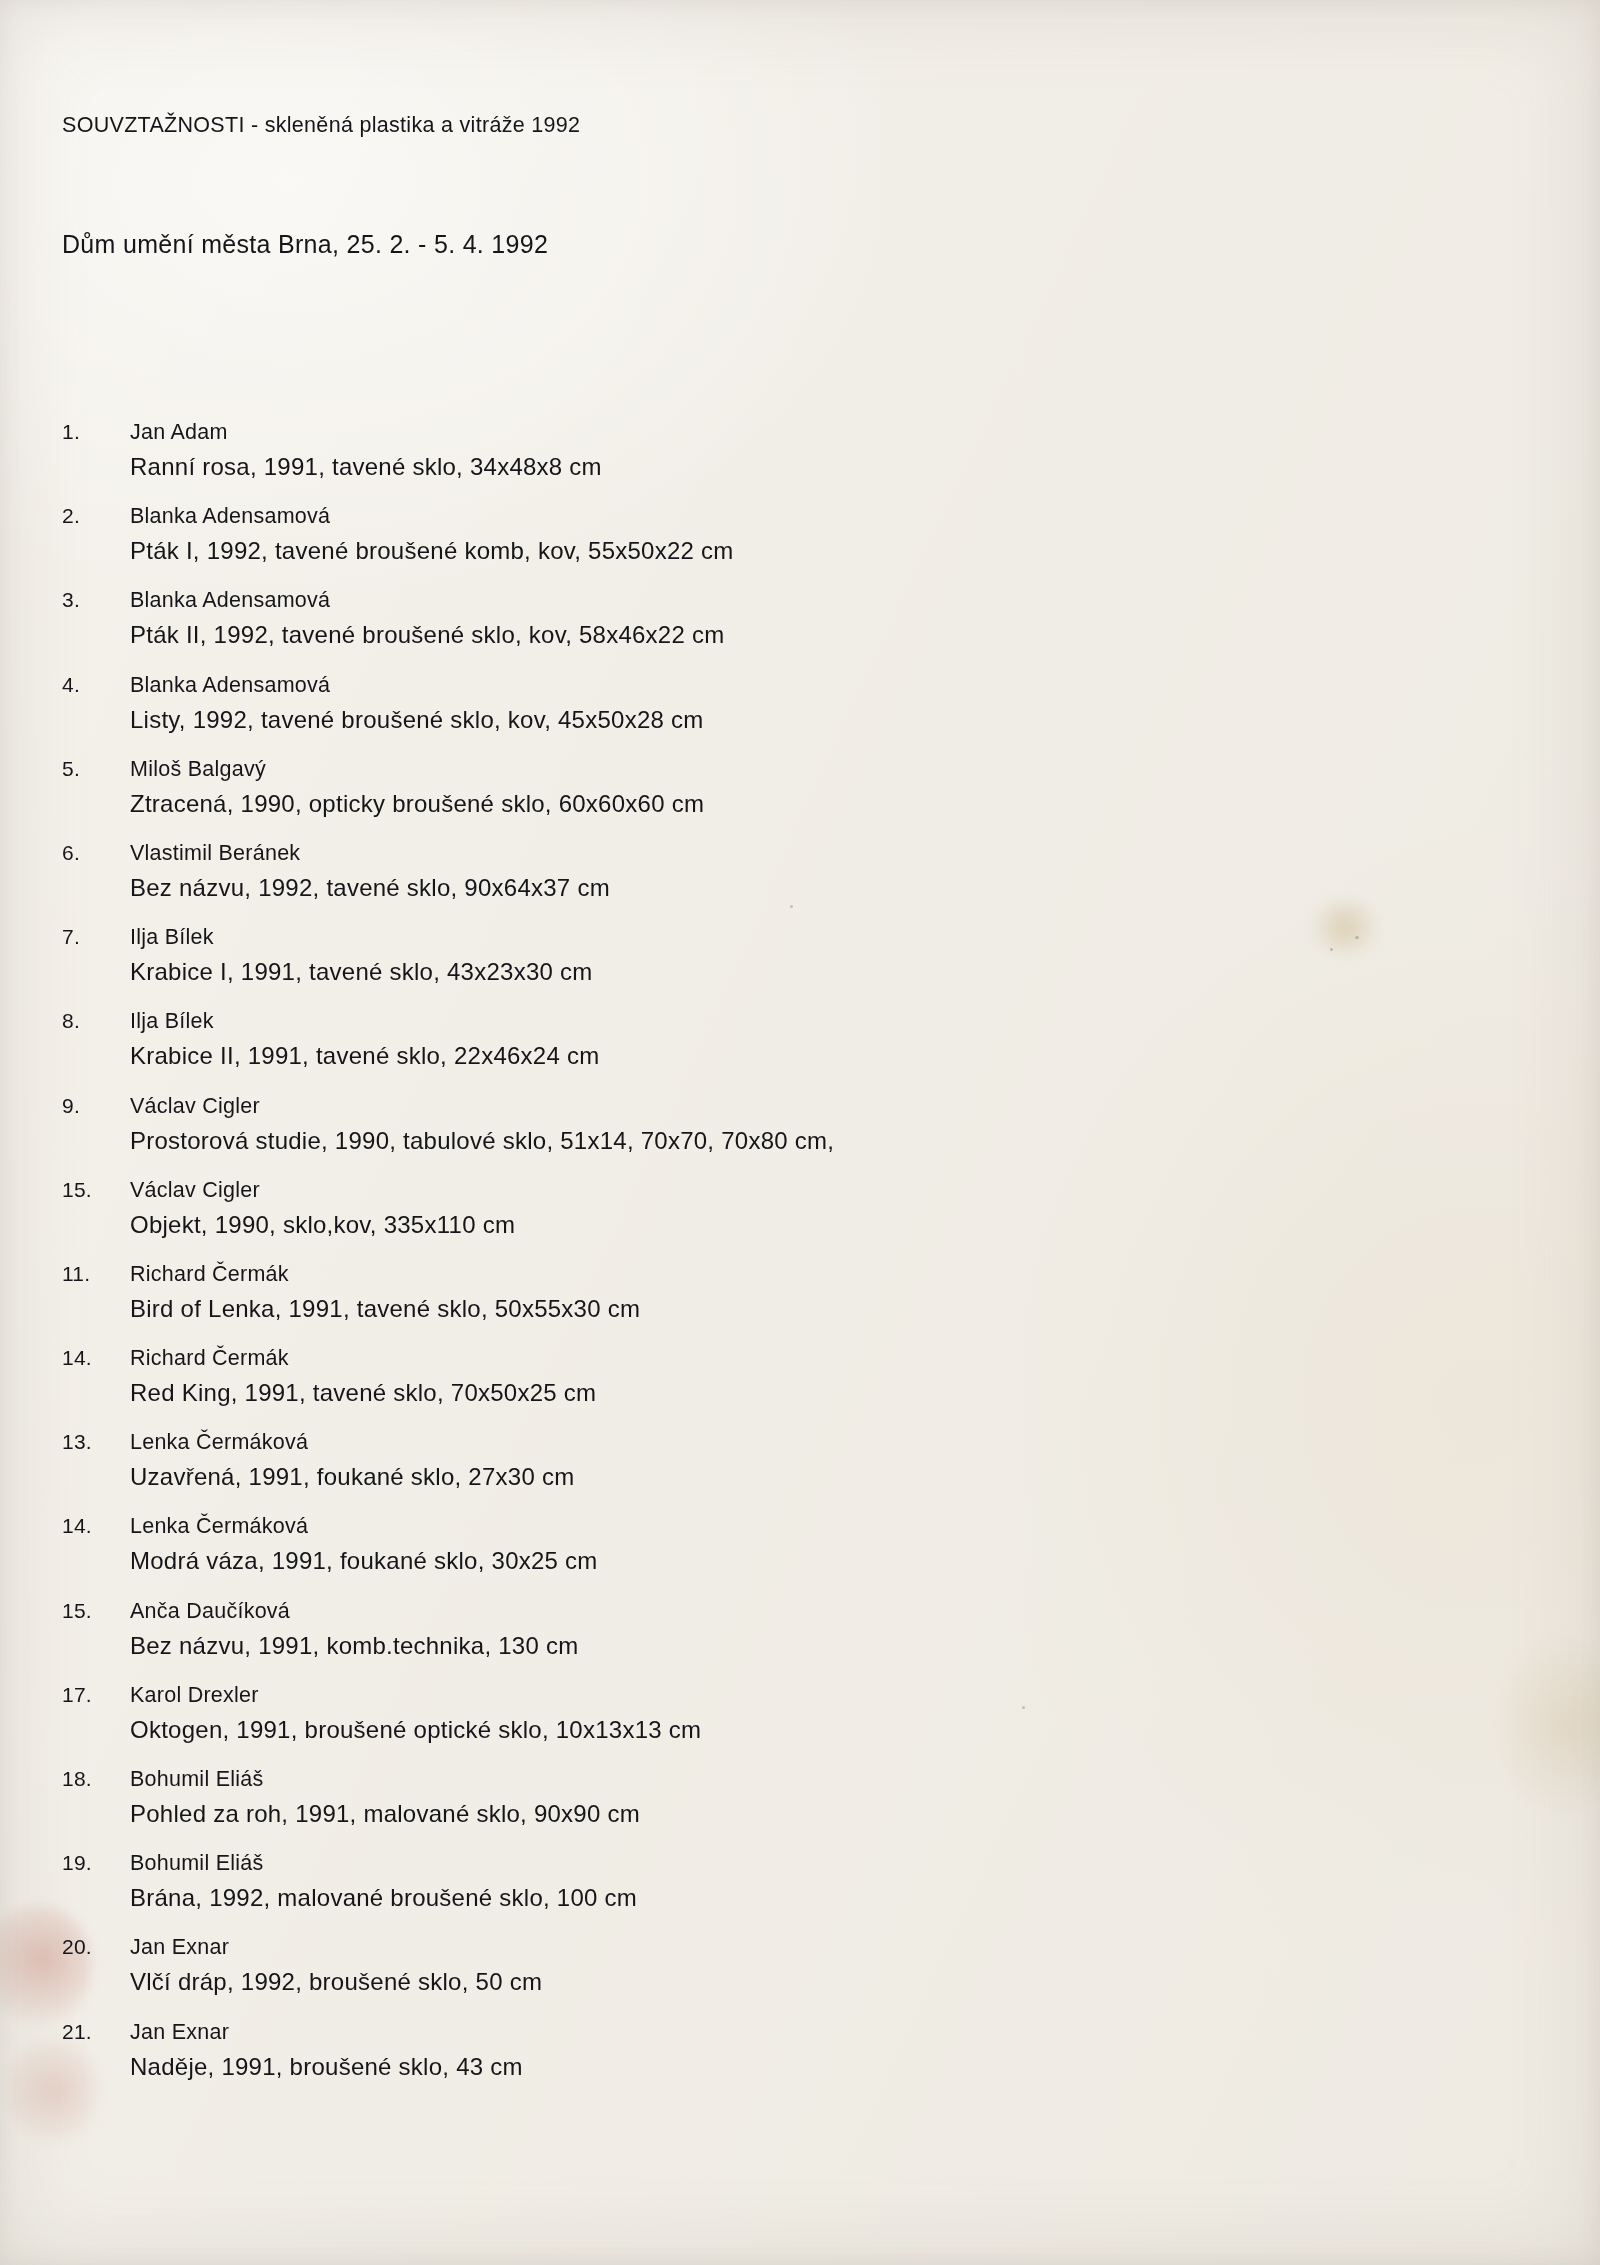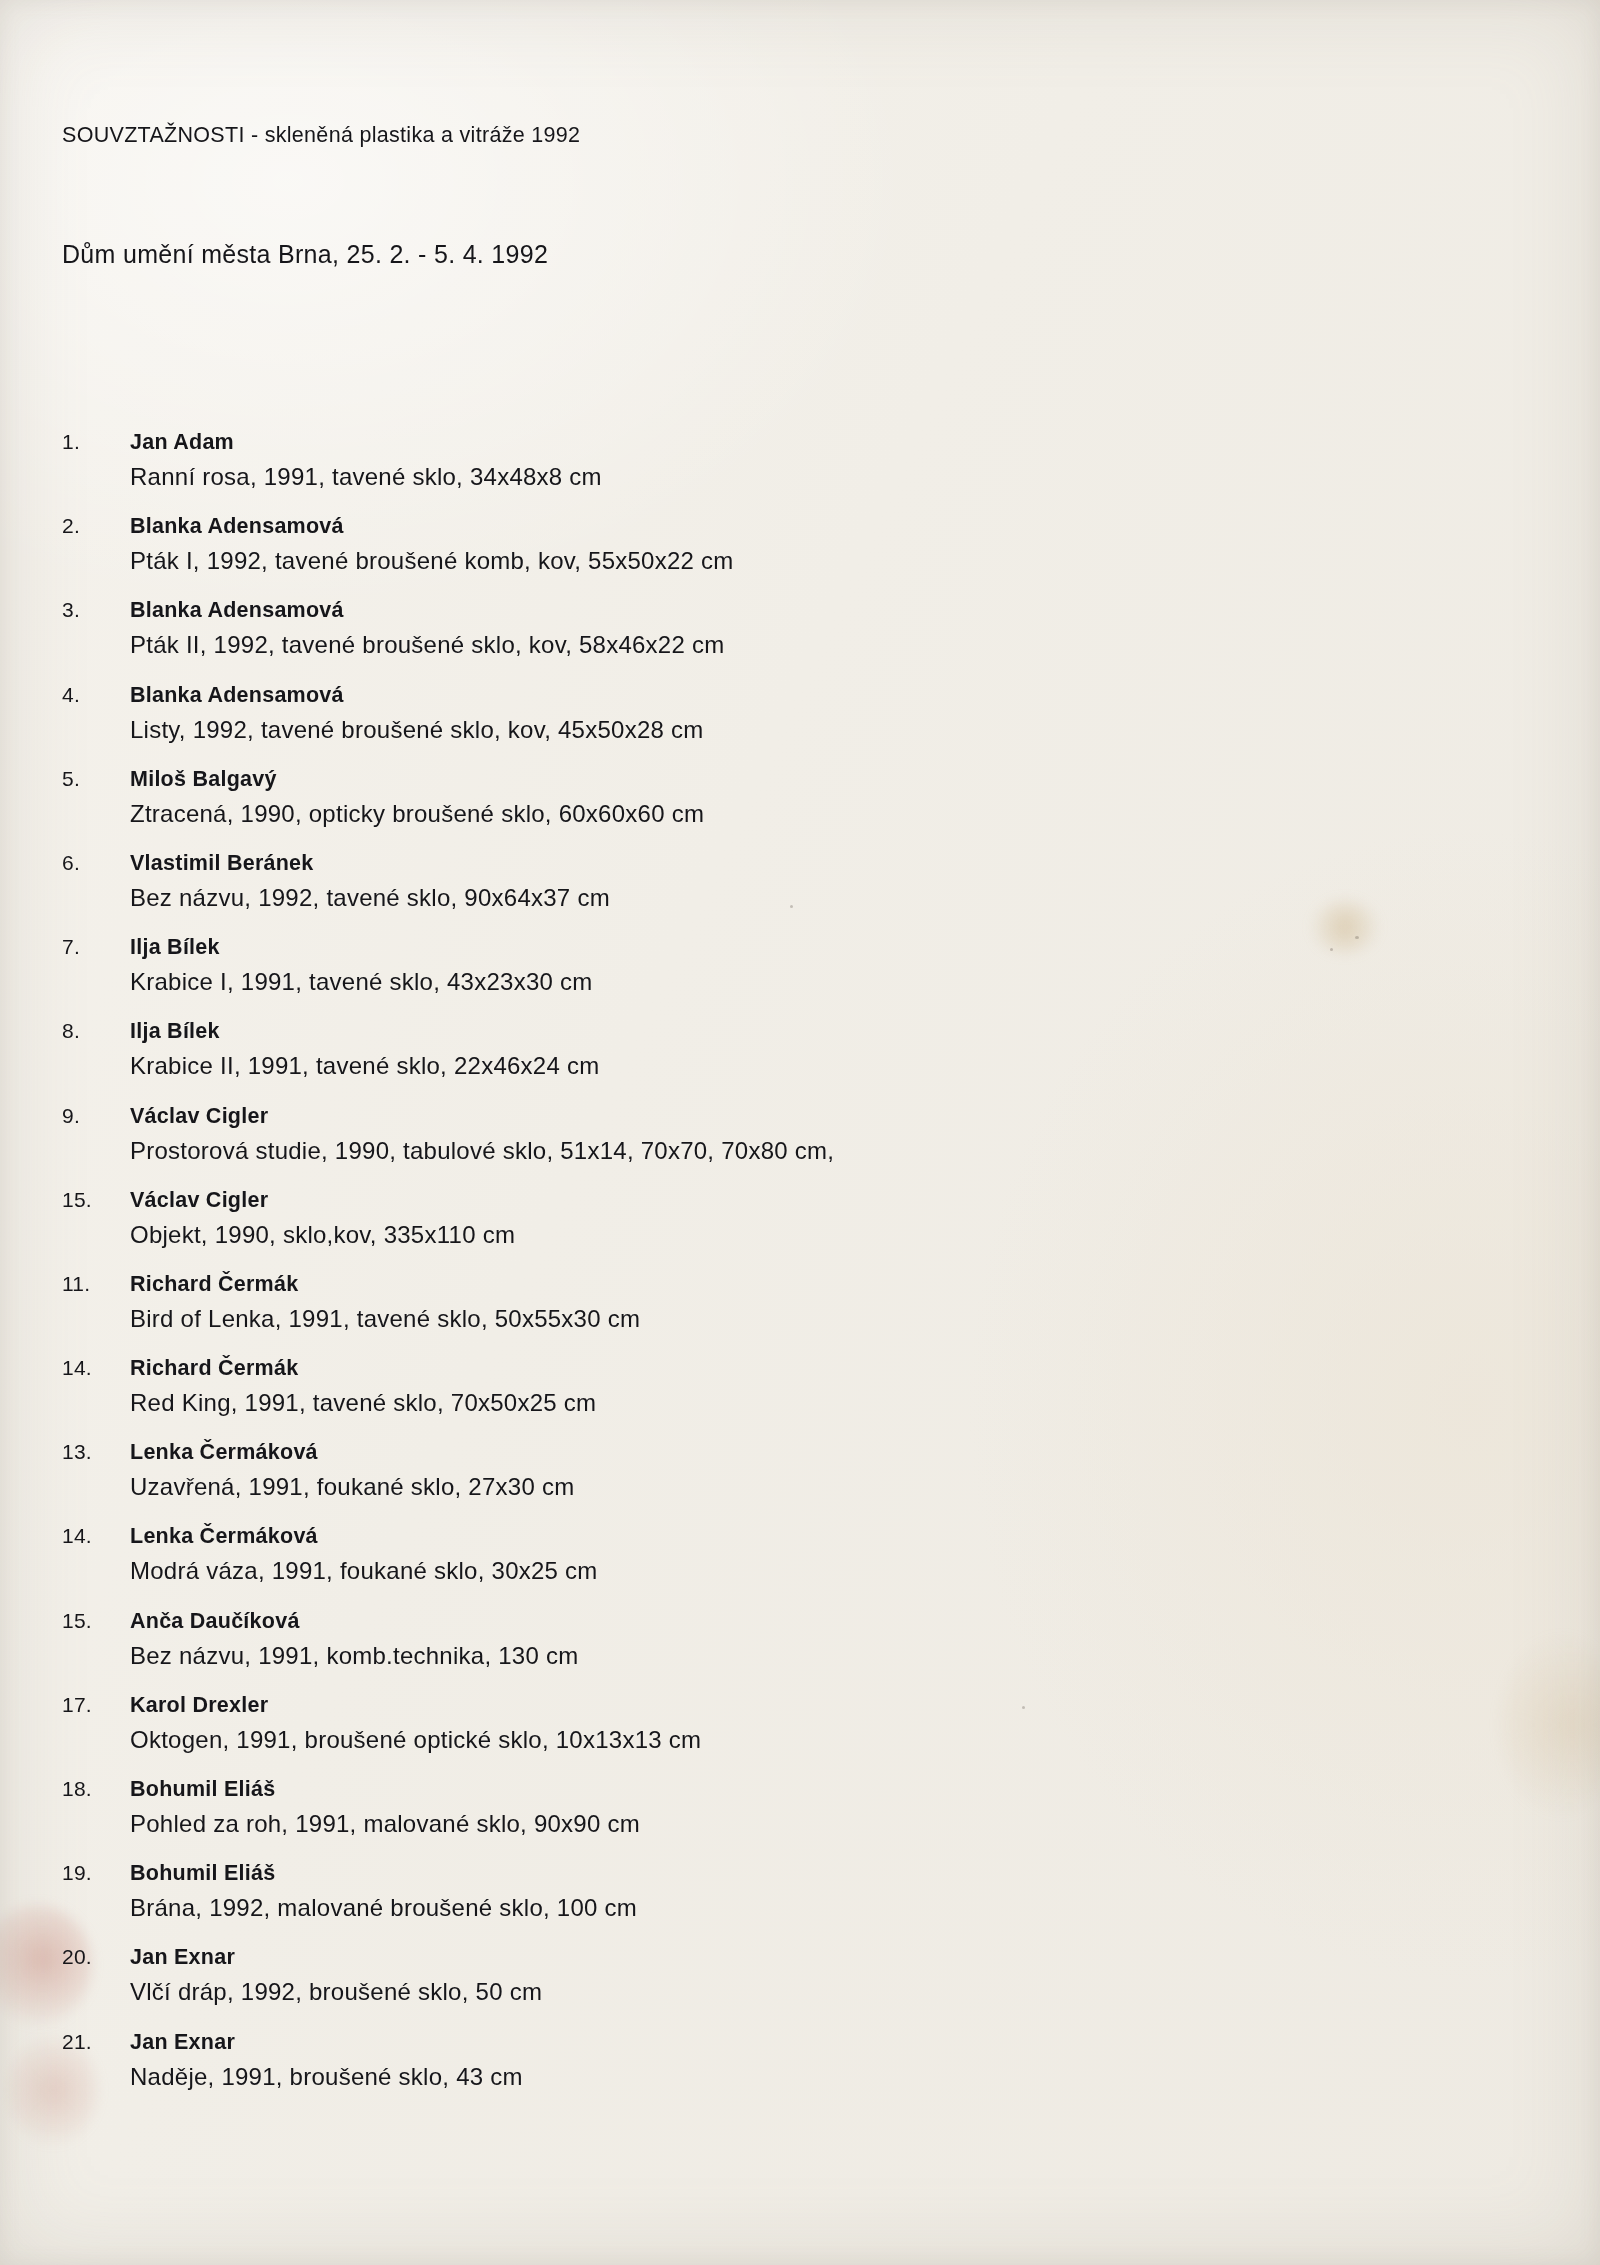--- a/index.html
+++ b/index.html
@@ -56,21 +56,21 @@
   }
   .speck {
     position: absolute;
     background: rgba(90,80,68,0.30);
     border-radius: 50%;
     pointer-events: none;
   }
 
   .content {
     position: absolute;
-    left: 0; top: 0; right: 0; bottom: 0; margin-top: 10px;
+    left: 0; top: 0; right: 0; bottom: 0;
   }
 
   .doc-title {
     position: absolute;
     left: 62px;
     top: 113px;
     font-size: 21.5px;
     letter-spacing: 0.3px;
     white-space: nowrap;
   }
@@ -102,21 +102,20 @@
     letter-spacing: 0.2px;
     white-space: nowrap;
   }
   .entry .author {
     position: absolute;
     left: 68px;
     top: 0;
     font-size: 21.5px;
     letter-spacing: 0.25px;
     white-space: nowrap;
-    font-weight: bold;
   }
   .entry .work {
     position: absolute;
     left: 68px;
     top: 33px;
     font-size: 24px;
     letter-spacing: 0.25px;
     white-space: nowrap;
   }
 </style>

